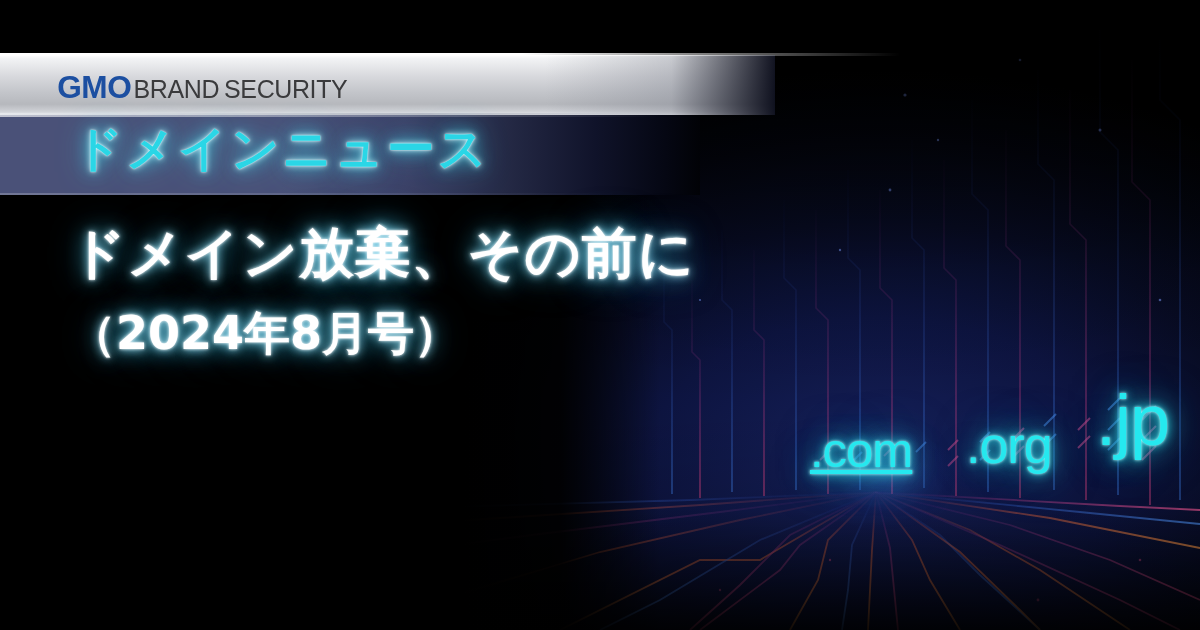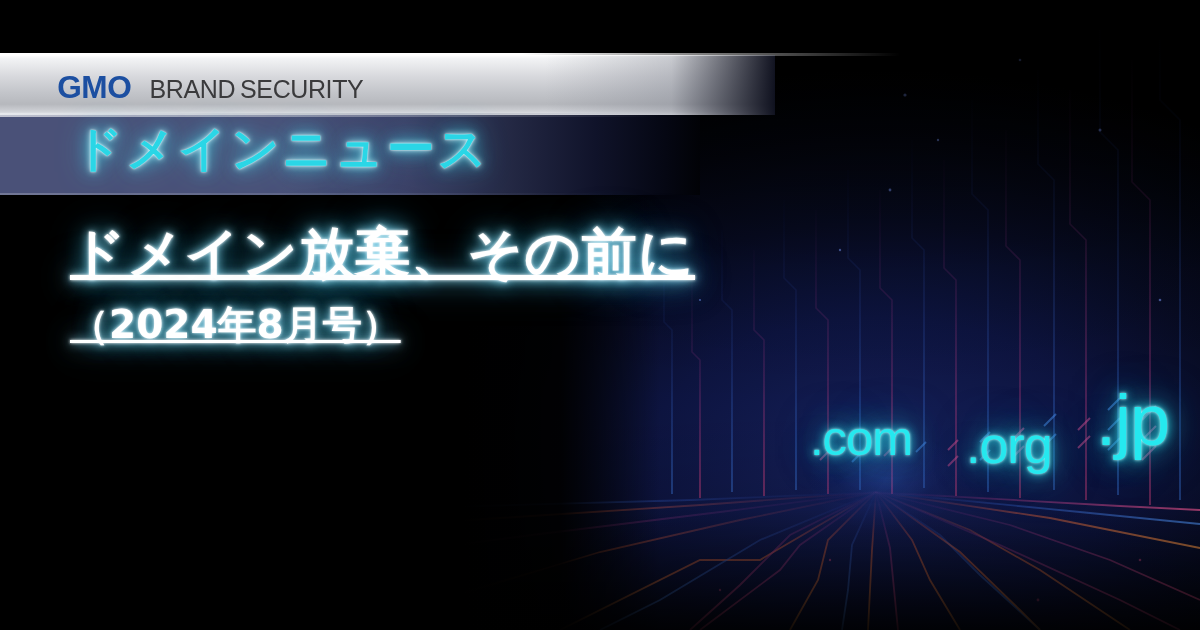--- a/index.html
+++ b/index.html
@@ -29,52 +29,52 @@
   .silver-bar:after{content:"";position:absolute;right:0;top:0;width:230px;height:100%;
      background:linear-gradient(90deg,rgba(230,232,236,0) 0%,rgba(120,124,136,.35) 55%,rgba(8,10,24,.96) 100%);}
   .silver-top-line{position:absolute;left:0;top:53px;width:900px;height:3px;
      background:linear-gradient(90deg,#ffffff 0%,#ffffff 58%,rgba(255,255,255,.55) 76%,rgba(255,255,255,0) 100%);}
   .silver-bot-line{position:absolute;left:0;top:113px;width:700px;height:2px;
      background:linear-gradient(90deg,#e6e8ec 0%,#b9bcc6 60%,rgba(0,0,0,0) 100%);}
 
   .logo{position:absolute;left:58px;top:70px;display:flex;align-items:baseline;gap:0px;}
   .logo .gmo{font-weight:bold;font-size:31px;letter-spacing:-0.5px;color:#1c4fa1;
      font-family:"Liberation Sans","DejaVu Sans",sans-serif;transform:scaleX(1.02);}
-  .logo .rest{font-size:25px;color:#3a3a3c;letter-spacing:-0.4px;margin-left:19px;
+  .logo .rest{font-size:25px;color:#3a3a3c;letter-spacing:-0.4px;margin-left:3px;
      font-family:"Liberation Sans","DejaVu Sans",sans-serif;}
   .logo .rest .sp{display:inline-block;width:5px;}
 
   
   .navy-band{position:absolute;left:0;top:115px;width:700px;height:80px;
      background:linear-gradient(90deg,#4a5178 0%,#4a5178 40%,#3c4268 58%,#252a46 72%,#10132a 85%,#050713 95%,#010206 100%);}
   .navy-band-top{position:absolute;left:0;top:115px;width:660px;height:2px;
      background:linear-gradient(90deg,rgba(255,255,255,.65) 0%,rgba(255,255,255,.3) 55%,rgba(255,255,255,0) 100%);}
   .navy-band-bot{position:absolute;left:0;top:193px;width:620px;height:2px;
      background:linear-gradient(90deg,rgba(255,255,255,.22) 0%,rgba(255,255,255,0) 100%);}
 
   .band-title{position:absolute;left:74px;top:116px;font-size:48px;font-weight:bold;
      color:#2ad6e6;letter-spacing:3px;line-height:64px;
      font-family:"DejaVu Sans","Liberation Sans",sans-serif;
      text-shadow:0 0 2px #ffffff,0 0 6px #bff6ff,0 0 16px #3fd8ee,0 0 30px rgba(63,216,238,.75);}
 
   
   .headline{position:absolute;left:70px;top:214px;width:820px;}
   .hl{font-weight:bold;color:#ffffff;letter-spacing:1px;
       font-family:"DejaVu Sans","Liberation Sans",sans-serif;
-      text-shadow:0 0 3px #ffffff,0 0 10px #9fe9ff,0 0 22px rgba(70,200,235,.85),0 0 38px rgba(40,170,215,.55);text-decoration:underline;}
+      text-shadow:0 0 3px #ffffff,0 0 10px #9fe9ff,0 0 22px rgba(70,200,235,.85),0 0 38px rgba(40,170,215,.55);}
   .hl1{font-size:55px;line-height:78px;}
   .hl2{font-size:55px;line-height:78px;margin-top:8px;}
-  .hl3{font-size:39px;line-height:66px;margin-top:0;letter-spacing:0px;}
+  .hl3{font-size:46px;line-height:66px;margin-top:8px;letter-spacing:0px;}
 
   
   .dom{position:absolute;color:#25e8ef;font-weight:normal;
        font-family:"Liberation Sans","DejaVu Sans",sans-serif;
        text-shadow:0 0 3px #b9fcff,0 0 10px #2ee6ef,0 0 26px rgba(46,230,239,.8),0 0 48px rgba(30,180,220,.55);}
   .dom-brand{left:660px;top:382px;font-size:68px;letter-spacing:-1px;}
-  .dom-com{left:810px;top:410px;font-size:49px;letter-spacing:-1px;}
+  .dom-com{left:810px;top:422px;font-size:49px;letter-spacing:-1px;text-decoration:underline;}
   .dom-org{left:966px;top:415px;font-size:52px;letter-spacing:-1px;}
   .dom-jp{left:1096px;top:379px;font-size:72px;letter-spacing:-1px;text-align:center;}
 
   .vanish{position:absolute;left:810px;top:430px;width:150px;height:100px;border-radius:50%;
      background:radial-gradient(ellipse at center,rgba(60,110,220,.30) 0%,rgba(30,60,150,.12) 45%,rgba(0,0,0,0) 75%);}
 </style>
 </head>
 <body>
 
 <div id="stage">

